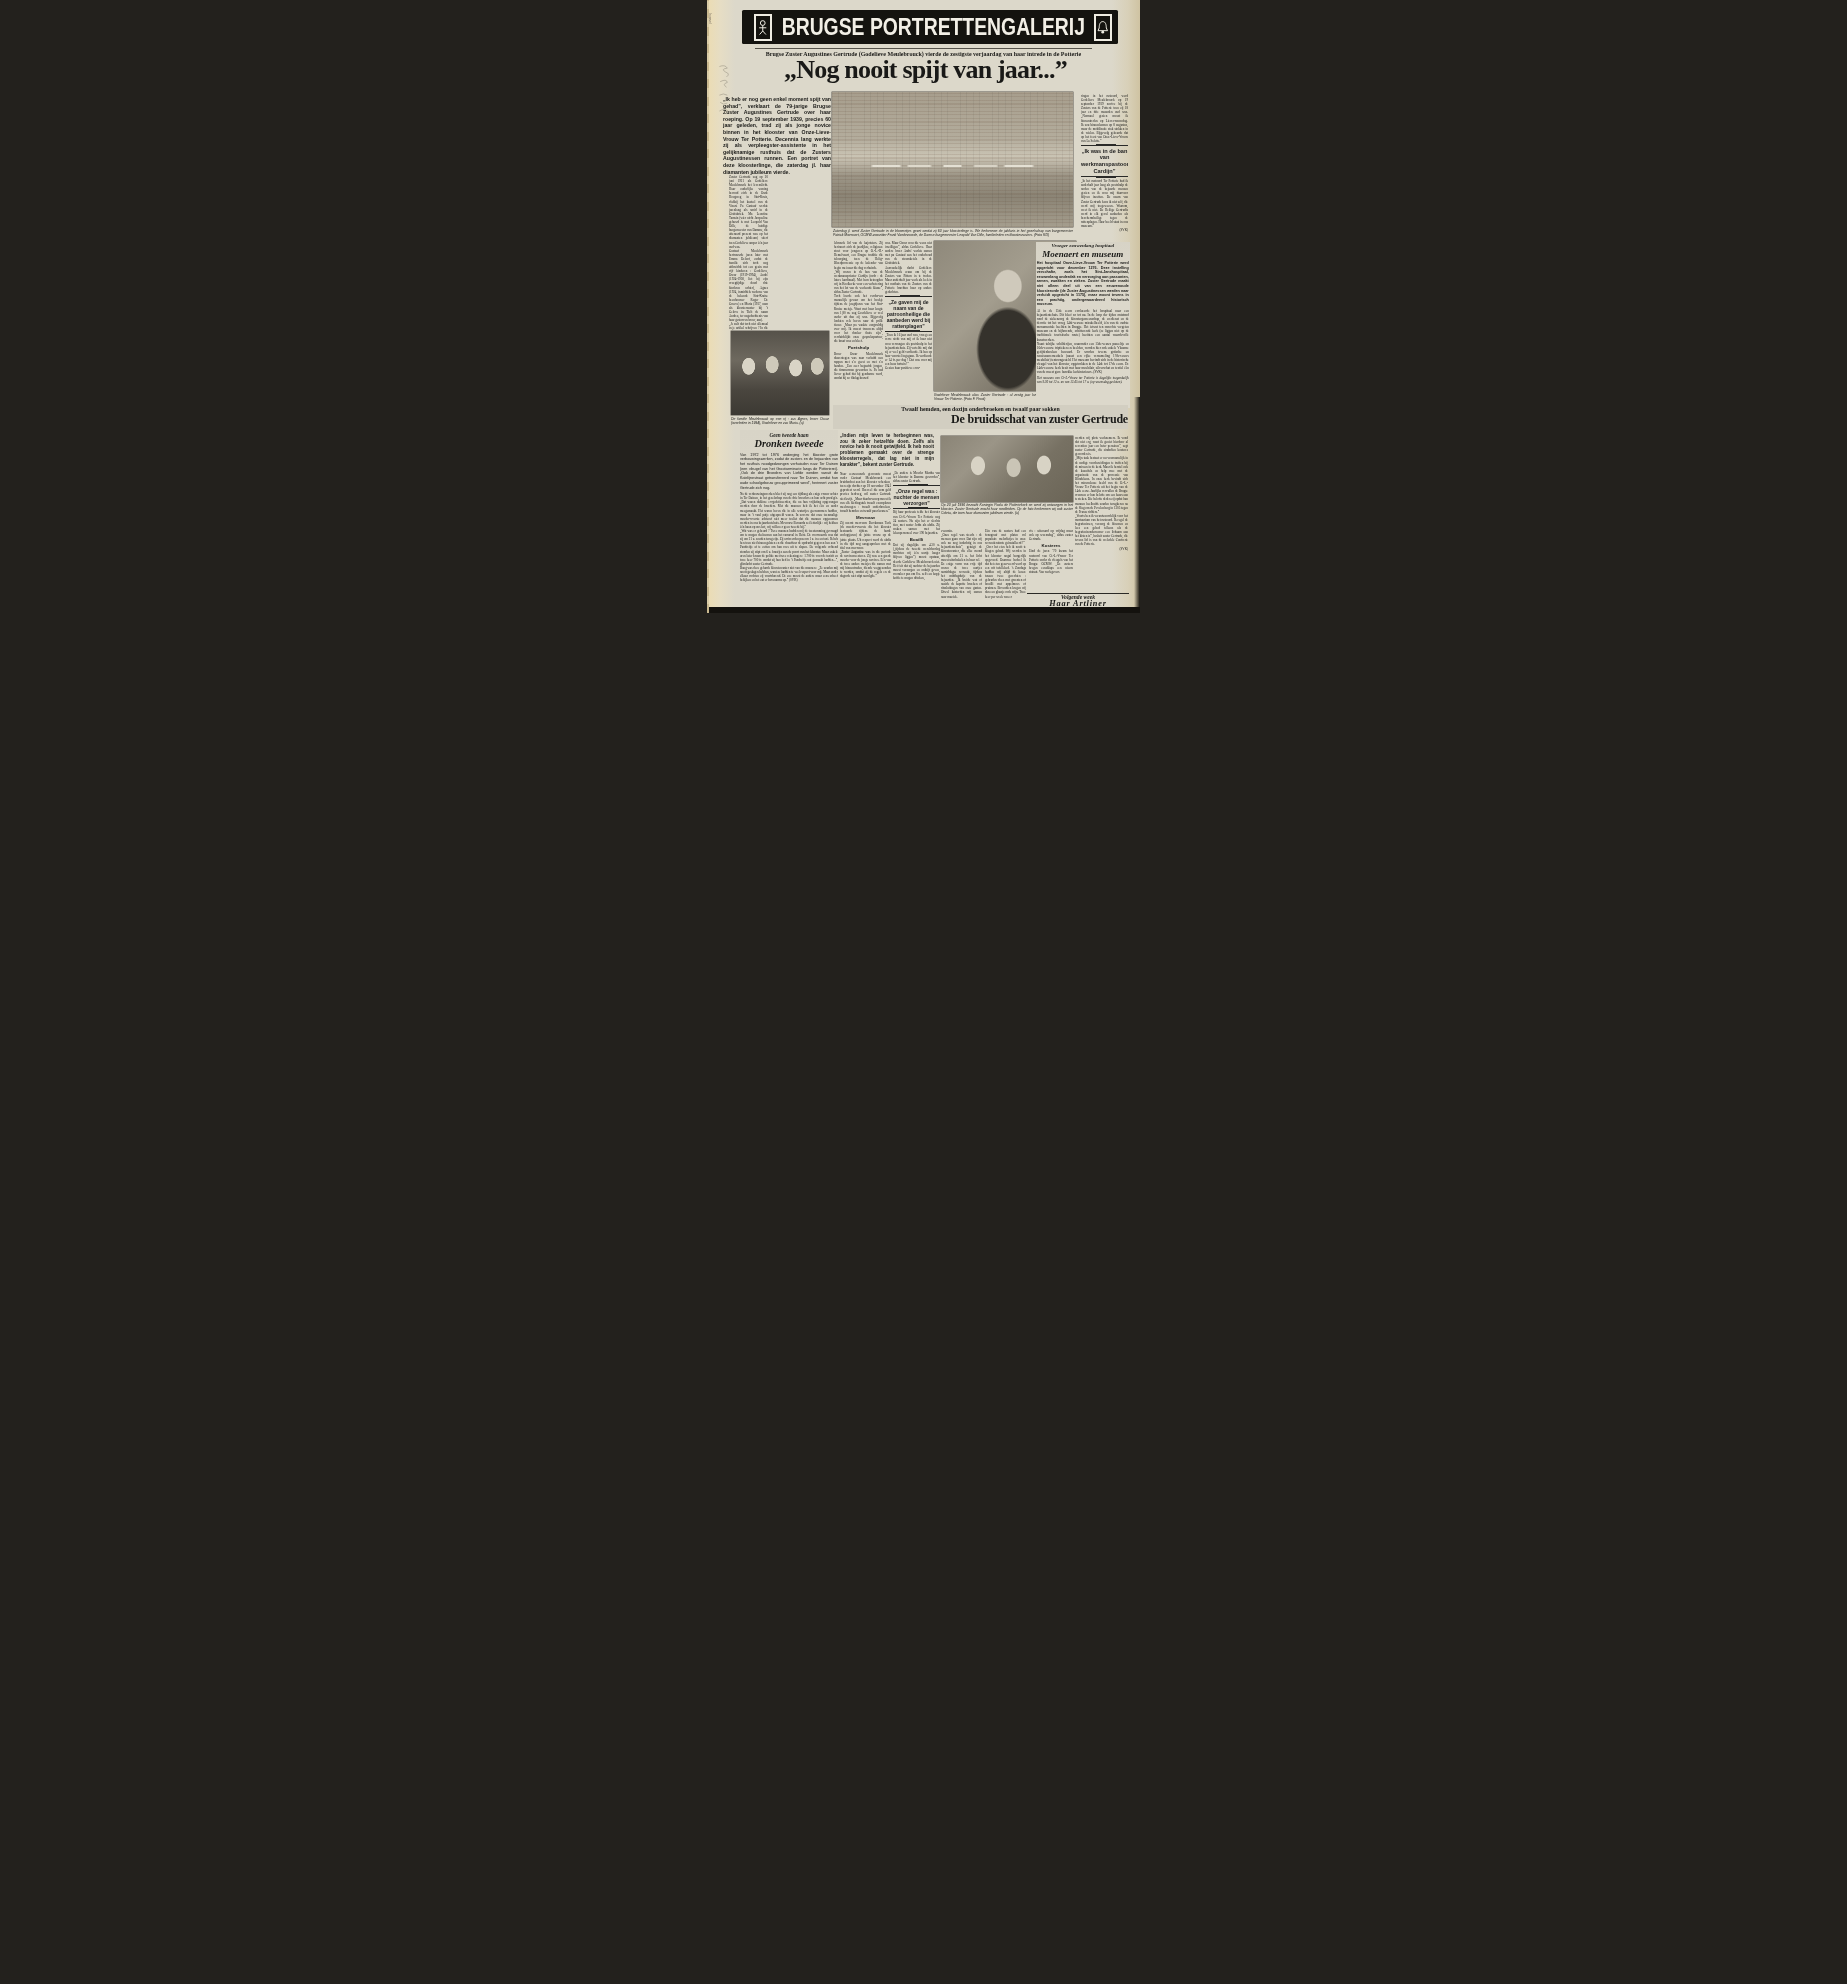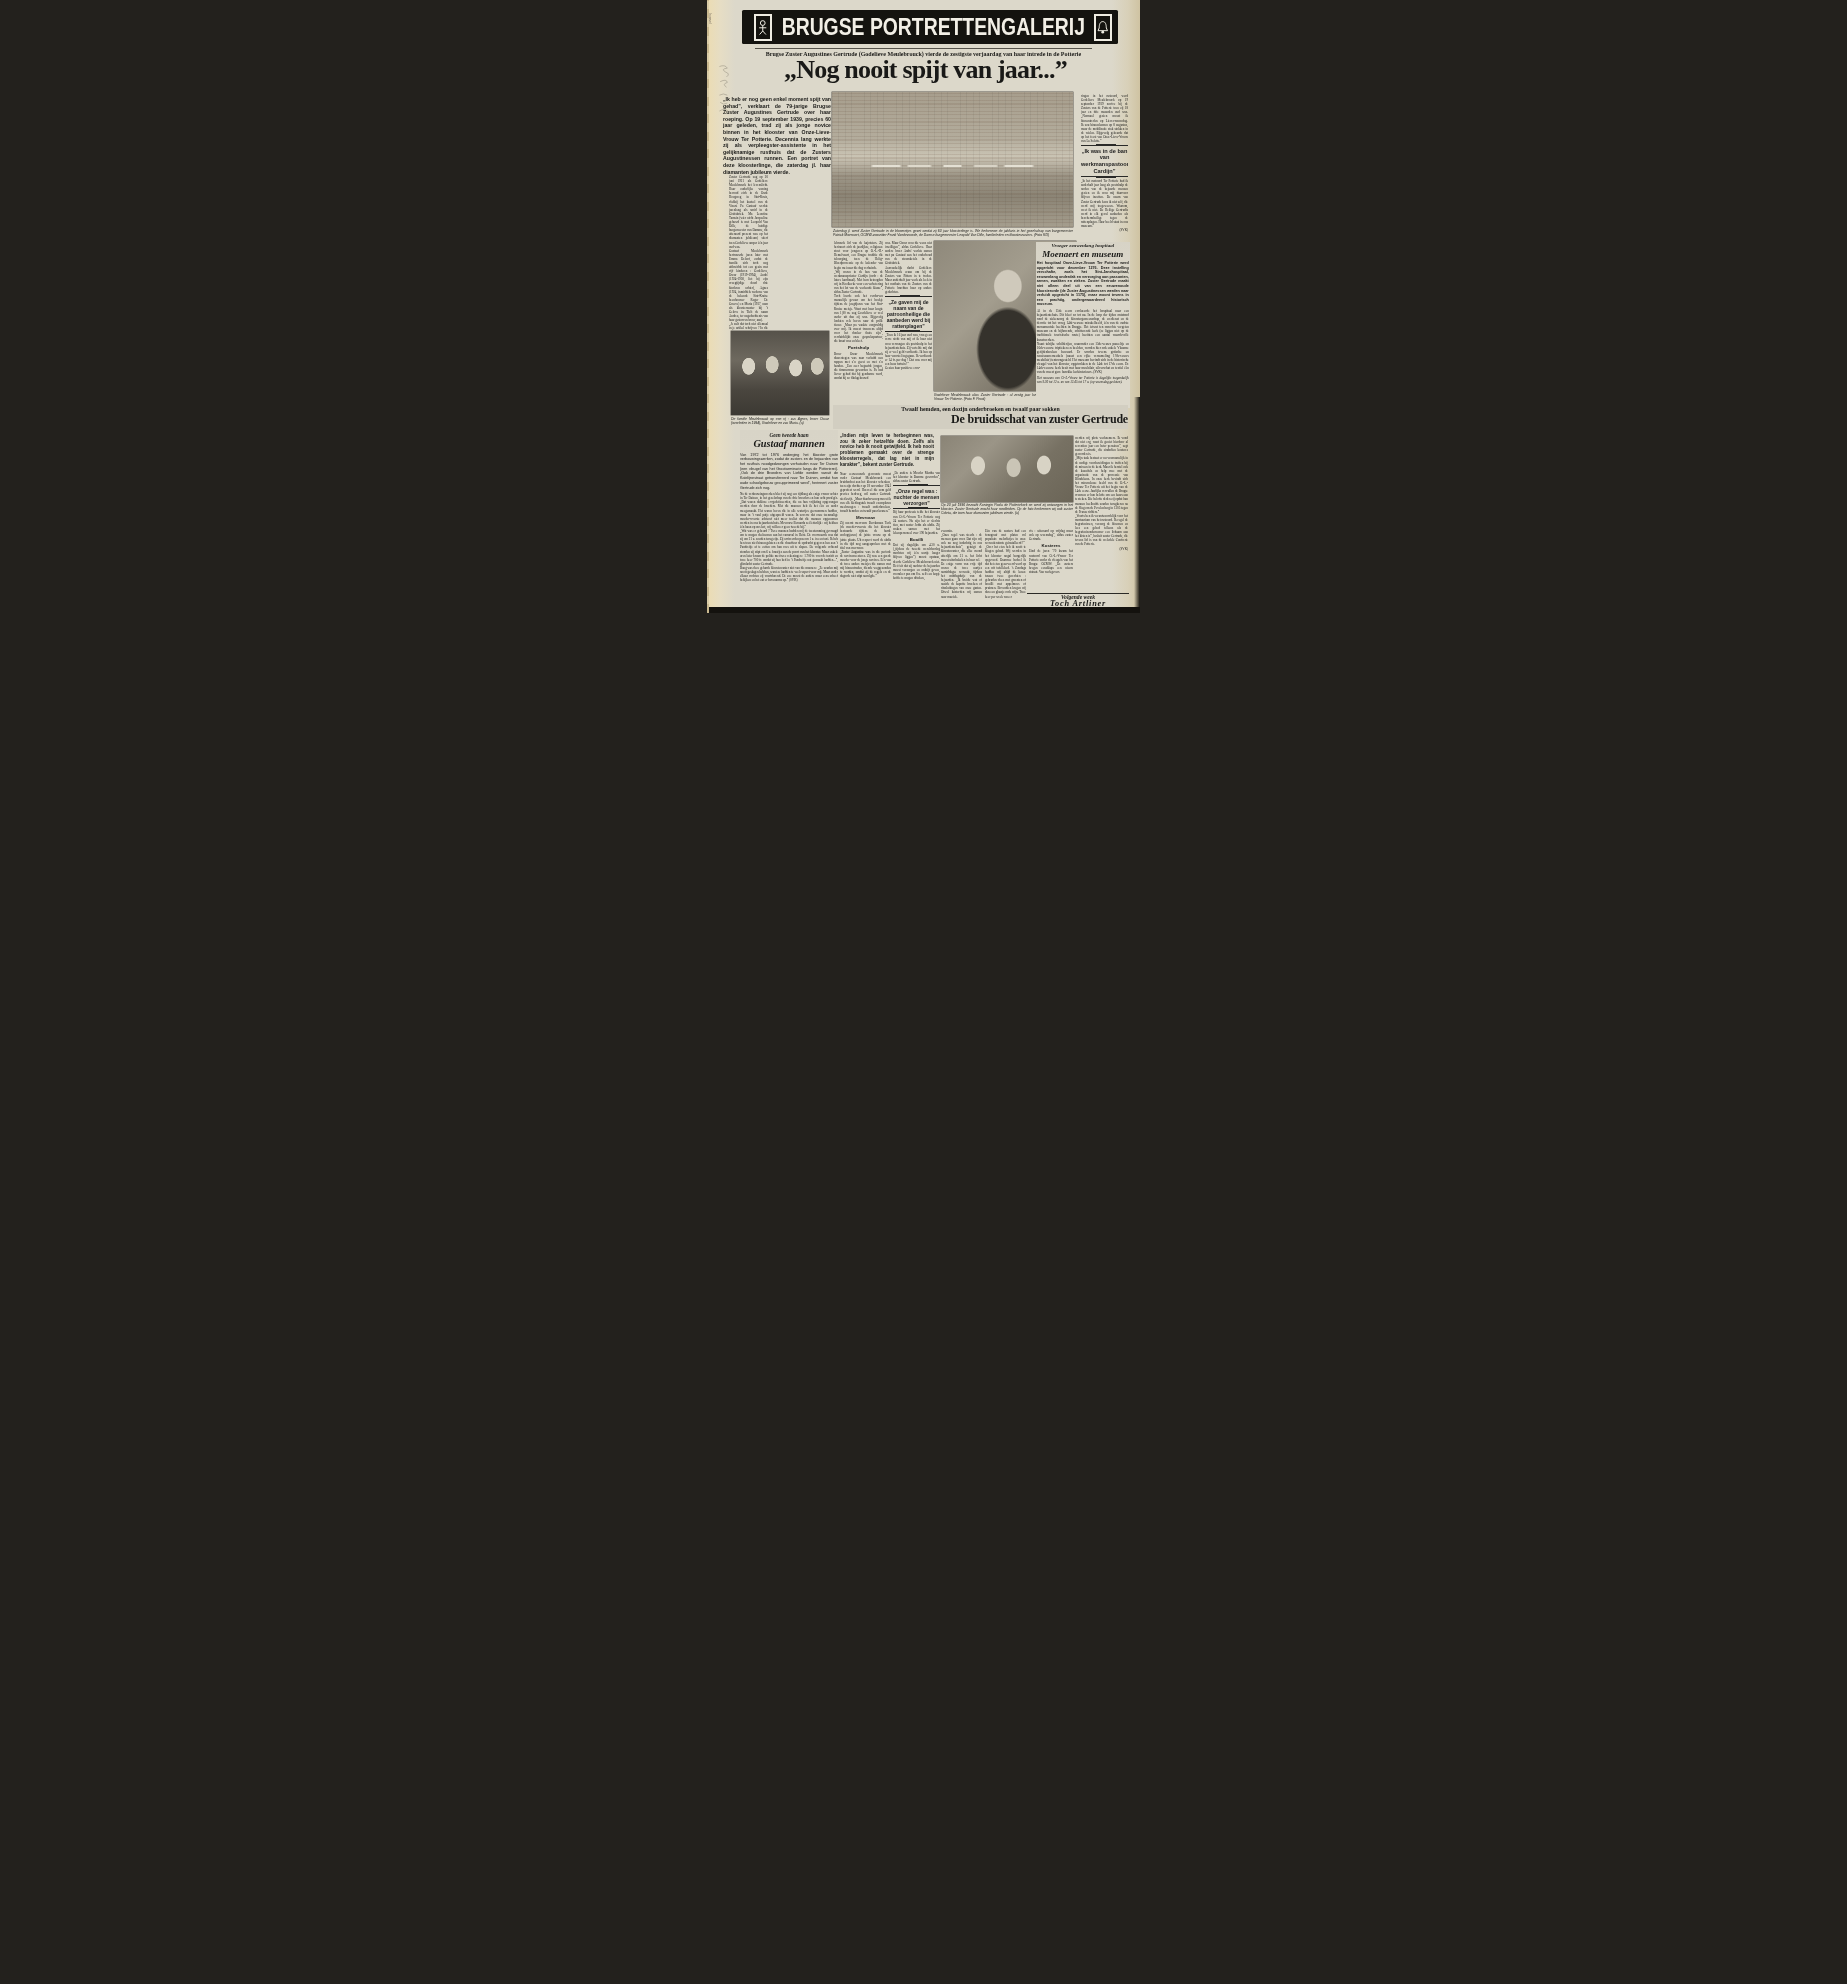--- a/index.html
+++ b/index.html
@@ -146,21 +146,21 @@
        background:
          radial-gradient(ellipse 10.3px 13.5px at 18% 42%, #d9d4c6 0 60%, transparent 65%),
          radial-gradient(ellipse 10.3px 13.5px at 42% 40%, #cfcaba 0 60%, transparent 65%),
          radial-gradient(ellipse 10.3px 13.5px at 66% 44%, #d9d4c6 0 60%, transparent 65%),
          radial-gradient(ellipse 10.3px 13.5px at 88% 42%, #cfcaba 0 60%, transparent 65%),
          linear-gradient(180deg,#56524a 0%,#6e695f 35%,#4a463f 70%,#3c3933 100%);"></div>
   <div class="abs caption" style="left:24px;top:417px;width:98px;">De familie Meulebrouck op een rij : zus Agnes, broer Oscar (overleden in 1994), Godelieve en zus Maria. (a)</div>
 
   <div class="abs overflow" style="left:33px;top:430px;width:98px;height:182px;background:linear-gradient(180deg,#d8d4c7,#dcd8cb 60%);">
     <div class="ital" style="font-weight:bold;font-size:5.2px;text-align:center;margin-top:1.6px;">Geen tweede haan</div>
-    <div class="ital" style="font-weight:bold;font-size:10.3px;text-align:center;margin:0.8px 0 3.2px 0;">Gustaaf mannen</div>
+    <div class="ital" style="font-weight:bold;font-size:10.3px;text-align:center;margin:0.8px 0 3.2px 0;">Dronken tweede</div>
     <div class="body-sans" style="font-size:3.7px;line-height:4.7px;">Van 1972 tot 1976 onderging het klooster grote verbouwingswerken, zodat de zusters en de bejaarden van het rusthuis noodgedwongen verhuisden naar Ter Duinen (een vleugel van het Grootseminarie langs de Potterierei). „Ook de drie Broeders van Liefde werden vanuit de Katelijnestraat getransfereerd naar Ter Duinen, omdat hun oude schoolgebouw gesupprimeerd werd”, herinnert zuster Gertrude zich nog.</div>
     <div class="body-text" style="margin-top:2px;">Na de verbouwingswerken bleef zij nog een tijdlang als enige vrouw achter in Ter Duinen, in het gezelschap van de drie broeders en hun acht protégés. „Dat waren dakloze ex-gedetineerden, die na hun vrijlating opgevangen werden door de broeders. Met die mannen heb ik het één en ander meegemaakt. Het waren heren die in alle watertjes gezwommen hadden, maar in ’t vuul putje afgespoeld waren. In zoverre dat onze toenmalige moeder-overste achteraf niet meer toeliet dat die mannen opgenomen werden in ons bejaardentehuis. Mevrouw Bernarda zei letterlijk : wij hebben één haan op ons kot, wij willen er geen tweede bij.”
 „Wat was er gebeurd ? Twee mannen hadden mij de toestemming gevraagd om te mogen deelnemen aan het carnaval in Heist. De voorwaarde was dat zij om 21 u. zouden terug zijn. Zij arriveerden pas om 1 u. in een taxi. Ik heb hen toen niet binnengelaten en die chauffeur de opdracht gegeven hen aan ’t Pandreitje af te zetten om hun roes uit te slapen. De volgende ochtend stonden zij stipt om 6 u. braafjes aan de poort van het klooster. Maar enkele uren later kwam de politie met twee rekeningen : 1.700 fr. voor de taxirit en twee keer 700 fr. omdat zij hun bed in ’t Pandreitje nat gemaakt hadden...”, glimlacht zuster Gertrude.
 Bang was deze geharde kloosterzuster niet van die mannen : „Ze zouden mij nooit geslagen hebben, want ze hadden te veel respect voor mij. Maar onder elkaar vochten zij voortdurend. De ene moest de andere maar eens scheef bekijken en het zat er bovenarms op.” (SVK)</div>
   </div>
 
   <div class="abs" style="left:126px;top:405px;width:295px;height:24px;background:#d2cec1;">
     <div style="font-weight:bold;font-size:5.8px;text-align:center;margin-top:0.8px;">Twaalf hemden, een dozijn onderbroeken en twaalf paar sokken</div>
     <div style="font-weight:bold;font-size:12px;text-align:right;letter-spacing:-0.2px;">De bruidsschat van zuster Gertrude</div>
   </div>
@@ -213,21 +213,21 @@
 
   <div class="abs overflow" style="left:368px;top:436px;width:53px;height:157px;">
     <div class="body-text">werden wij plots werknemers. Ik vond dat niet erg, want ik geniet hierdoor al zeventien jaar een beter pensioen”, zegt zuster Gertrude, die sindsdien kosteres geworden is.
 „Mijn taak bestaat er nu voornamelijk in de nodige voorbereidingen te treffen bij de missen in de kerk. Maar ik herstel ook de kazuifels en help mee met de organisatie van de processie van Blindekens. In onze kerk bevindt zich het miraculeuze beeld van de O.-L.-Vrouw Ter Potterie uit het begin van de 14de eeuw. Jaarlijks vervullen de Brugse vrouwen er hun belofte om een kaars aan te steken. Die belofte deden zij opdat hun mannen heelhuids zouden terugkeren na de Slag om de Pevelenberg in 1305 tegen de Franse ridders.”
 „Voorts ben ik verantwoordelijk voor het mortuarium van het rustoord. Ik regel de begrafenissen, verzorg de bloemen en lees een gebed telkens als de begrafenisondernemer een lichaam aan het kisten is”, besluit zuster Gertrude, die tevens lid is van de weledele Confrerie van de Potterie.</div>
     <div class="credit">(SVK)</div>
   </div>
 
   <div class="abs" style="left:320px;top:593px;width:102px;height:15px;border-top:0.4px solid #2b2a26;border-bottom:0.4px solid #2b2a26;text-align:center;">
     <div class="ital" style="font-weight:bold;font-size:5.6px;margin-top:0.4px;">Volgende week</div>
-    <div class="ital" style="font-weight:bold;font-size:8.3px;letter-spacing:0.8px;margin-top:-1.2px;">Toch Artliner</div>
+    <div class="ital" style="font-weight:bold;font-size:8.3px;letter-spacing:0.8px;margin-top:-1.2px;">Haar Artliner</div>
   </div>
 
   <div class="abs" style="left:0;top:607px;width:433px;height:6.7px;background:#14120e;"></div>
   <div class="abs" style="left:427px;top:397px;width:5.6px;height:216px;background:linear-gradient(90deg,rgba(20,18,14,0),#14120e);"></div>
   <div class="abs" style="left:0;top:0;width:2.4px;height:613px;background:repeating-linear-gradient(0deg,#c9b88f 0 8.7px,#d9cba6 8.7px 17.5px);"></div>
 
 </div>
 
 
 </body></html>

